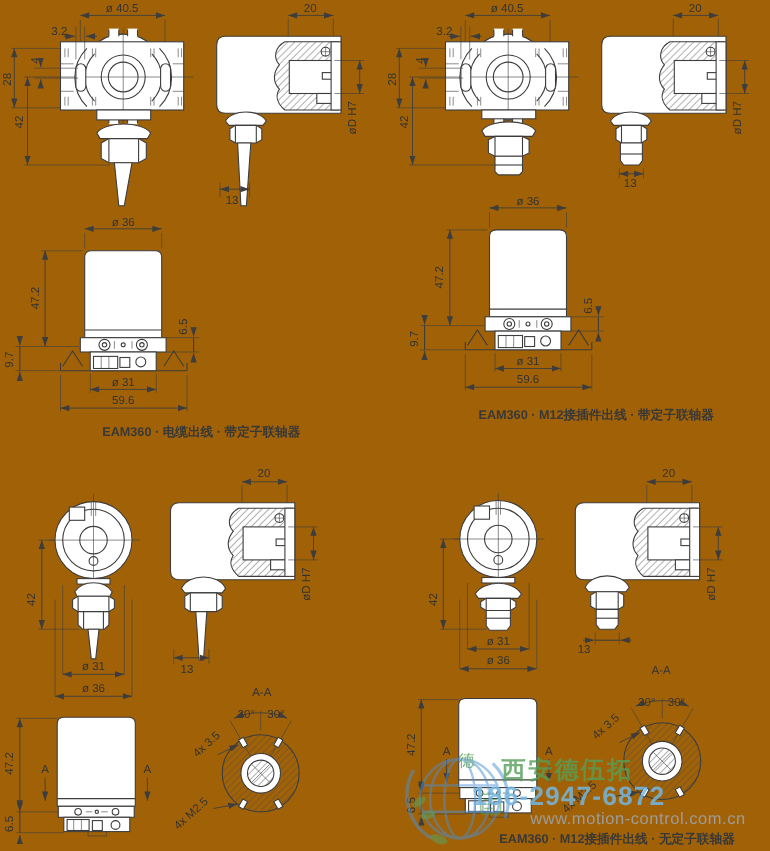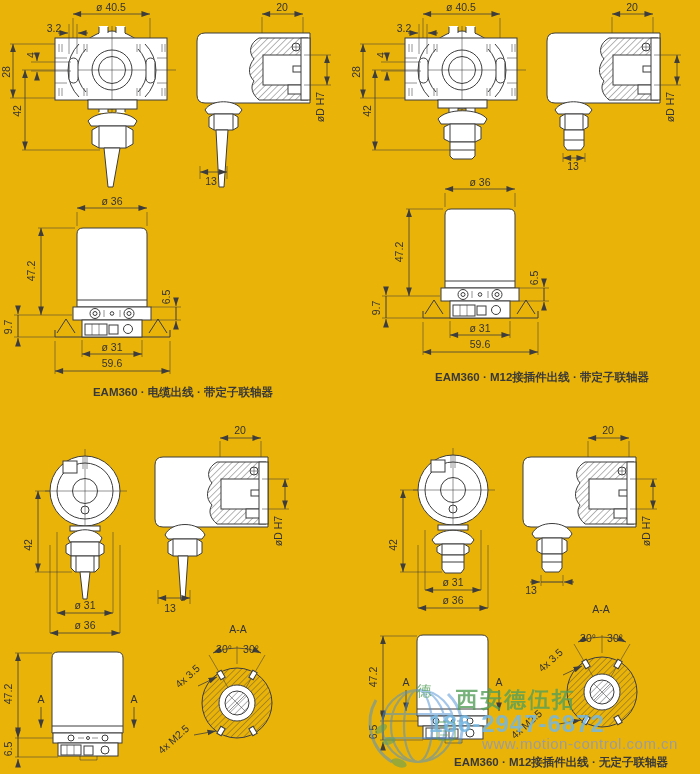--- a/index.html
+++ b/index.html
@@ -1,16 +1,16 @@
 <!DOCTYPE html>
 <html><head>
 <meta charset="utf-8">
 <style>
   html,body{margin:0;padding:0;background:#ffffff;}
-  .canvas{position:relative;width:700px;height:774px;background:#eab308;overflow:hidden;
+  .canvas{position:relative;width:700px;height:774px;background:#a16207;overflow:hidden;
           font-family:"Liberation Sans","DejaVu Sans",sans-serif;}
   svg{display:block;}
   .thin{stroke-width:.55;}
   .d{stroke-width:.8;}
   text{font-family:"Liberation Sans","DejaVu Sans",sans-serif;}
   .t{font-size:10.5px;fill:#333;text-anchor:middle;}
   .cap{font-size:11.5px;font-weight:600;fill:#383838;text-anchor:middle;}
   .wm-co{font-size:22px;font-weight:700;fill:#55a058;opacity:.8;letter-spacing:2px;text-anchor:middle;}
   .wm-ph{font-size:24px;font-weight:700;fill:#74b7e2;opacity:.85;letter-spacing:1px;text-anchor:middle;}
   .wm-url{font-size:15px;fill:#9c9c9c;letter-spacing:.5px;text-anchor:middle;}

